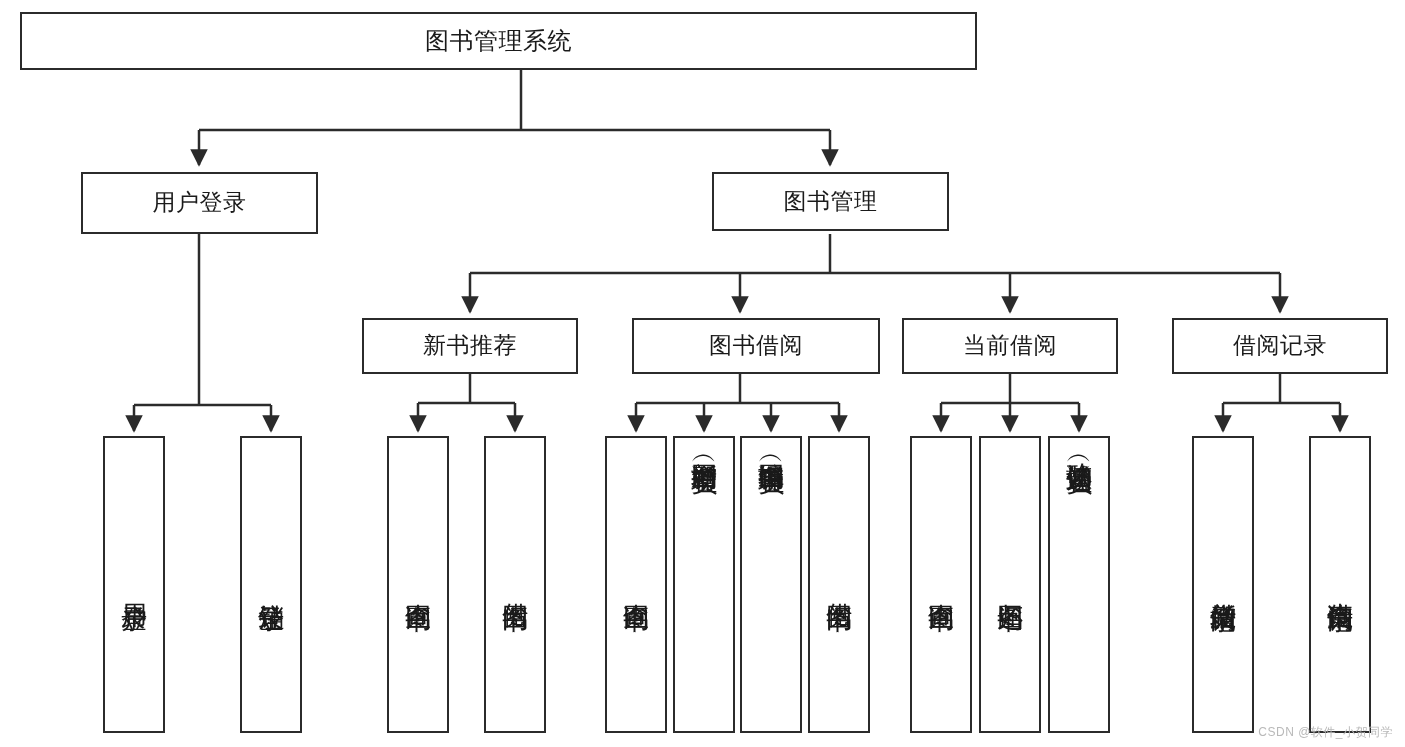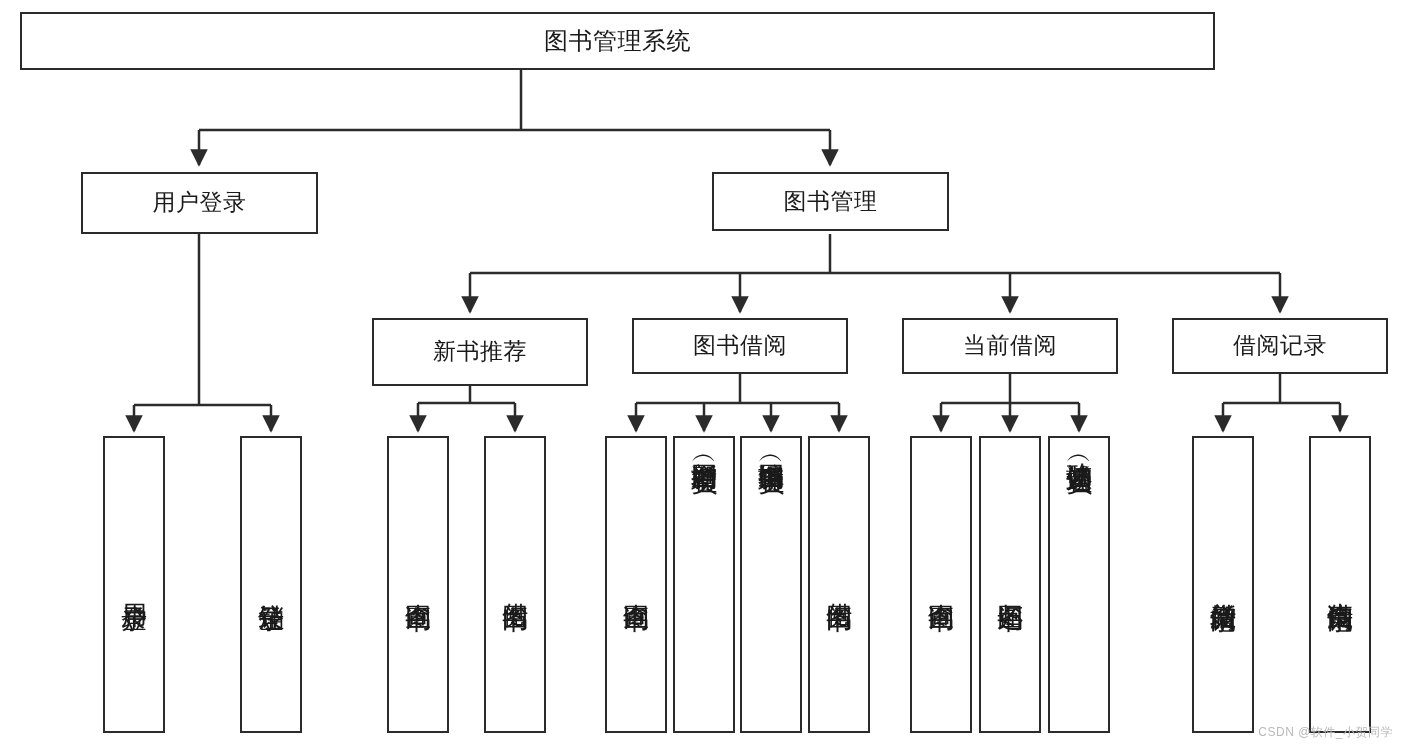--- a/index.html
+++ b/index.html
@@ -119,35 +119,35 @@
       <path d="M 1010 403 L 1010 431" marker-end="url(#arrow)"></path>
       <path d="M 1079 403 L 1079 431" marker-end="url(#arrow)"></path>
 
       <path d="M 1280 374 L 1280 403"></path>
       <path d="M 1223 403 L 1340 403"></path>
       <path d="M 1223 403 L 1223 431" marker-end="url(#arrow)"></path>
       <path d="M 1340 403 L 1340 431" marker-end="url(#arrow)"></path>
     </g>
   </svg>
 
-  <div class="node node-h node-title" style="left:20px; top:12px; width:1195px; height:58px;">
+  <div class="node node-h node-title" style="left:20px; top:12px; width:957px; height:58px;">
     <span>图书管理系统</span>
   </div>
 
   <div class="node node-h" style="left:81px; top:172px; width:237px; height:62px;">
     <span>用户登录</span>
   </div>
   <div class="node node-h" style="left:712px; top:172px; width:237px; height:59px;">
     <span>图书管理</span>
   </div>
 
-  <div class="node node-h" style="left:372px; top:318px; width:216px; height:68px;text-align:center;">
+  <div class="node node-h" style="left:362px; top:318px; width:216px; height:56px;text-align:center;">
     <span>新书推荐</span>
   </div>
-  <div class="node node-h" style="left:632px; top:318px; width:216px; height:56px;">
+  <div class="node node-h" style="left:632px; top:318px; width:248px; height:56px;">
     <span>图书借阅</span>
   </div>
   <div class="node node-h" style="left:902px; top:318px; width:216px; height:56px;">
     <span>当前借阅</span>
   </div>
   <div class="node node-h" style="left:1172px; top:318px; width:216px; height:56px;">
     <span>借阅记录</span>
   </div>
 
   <div class="node node-v" style="left:103px; top:436px; width:62px; height:297px;">

